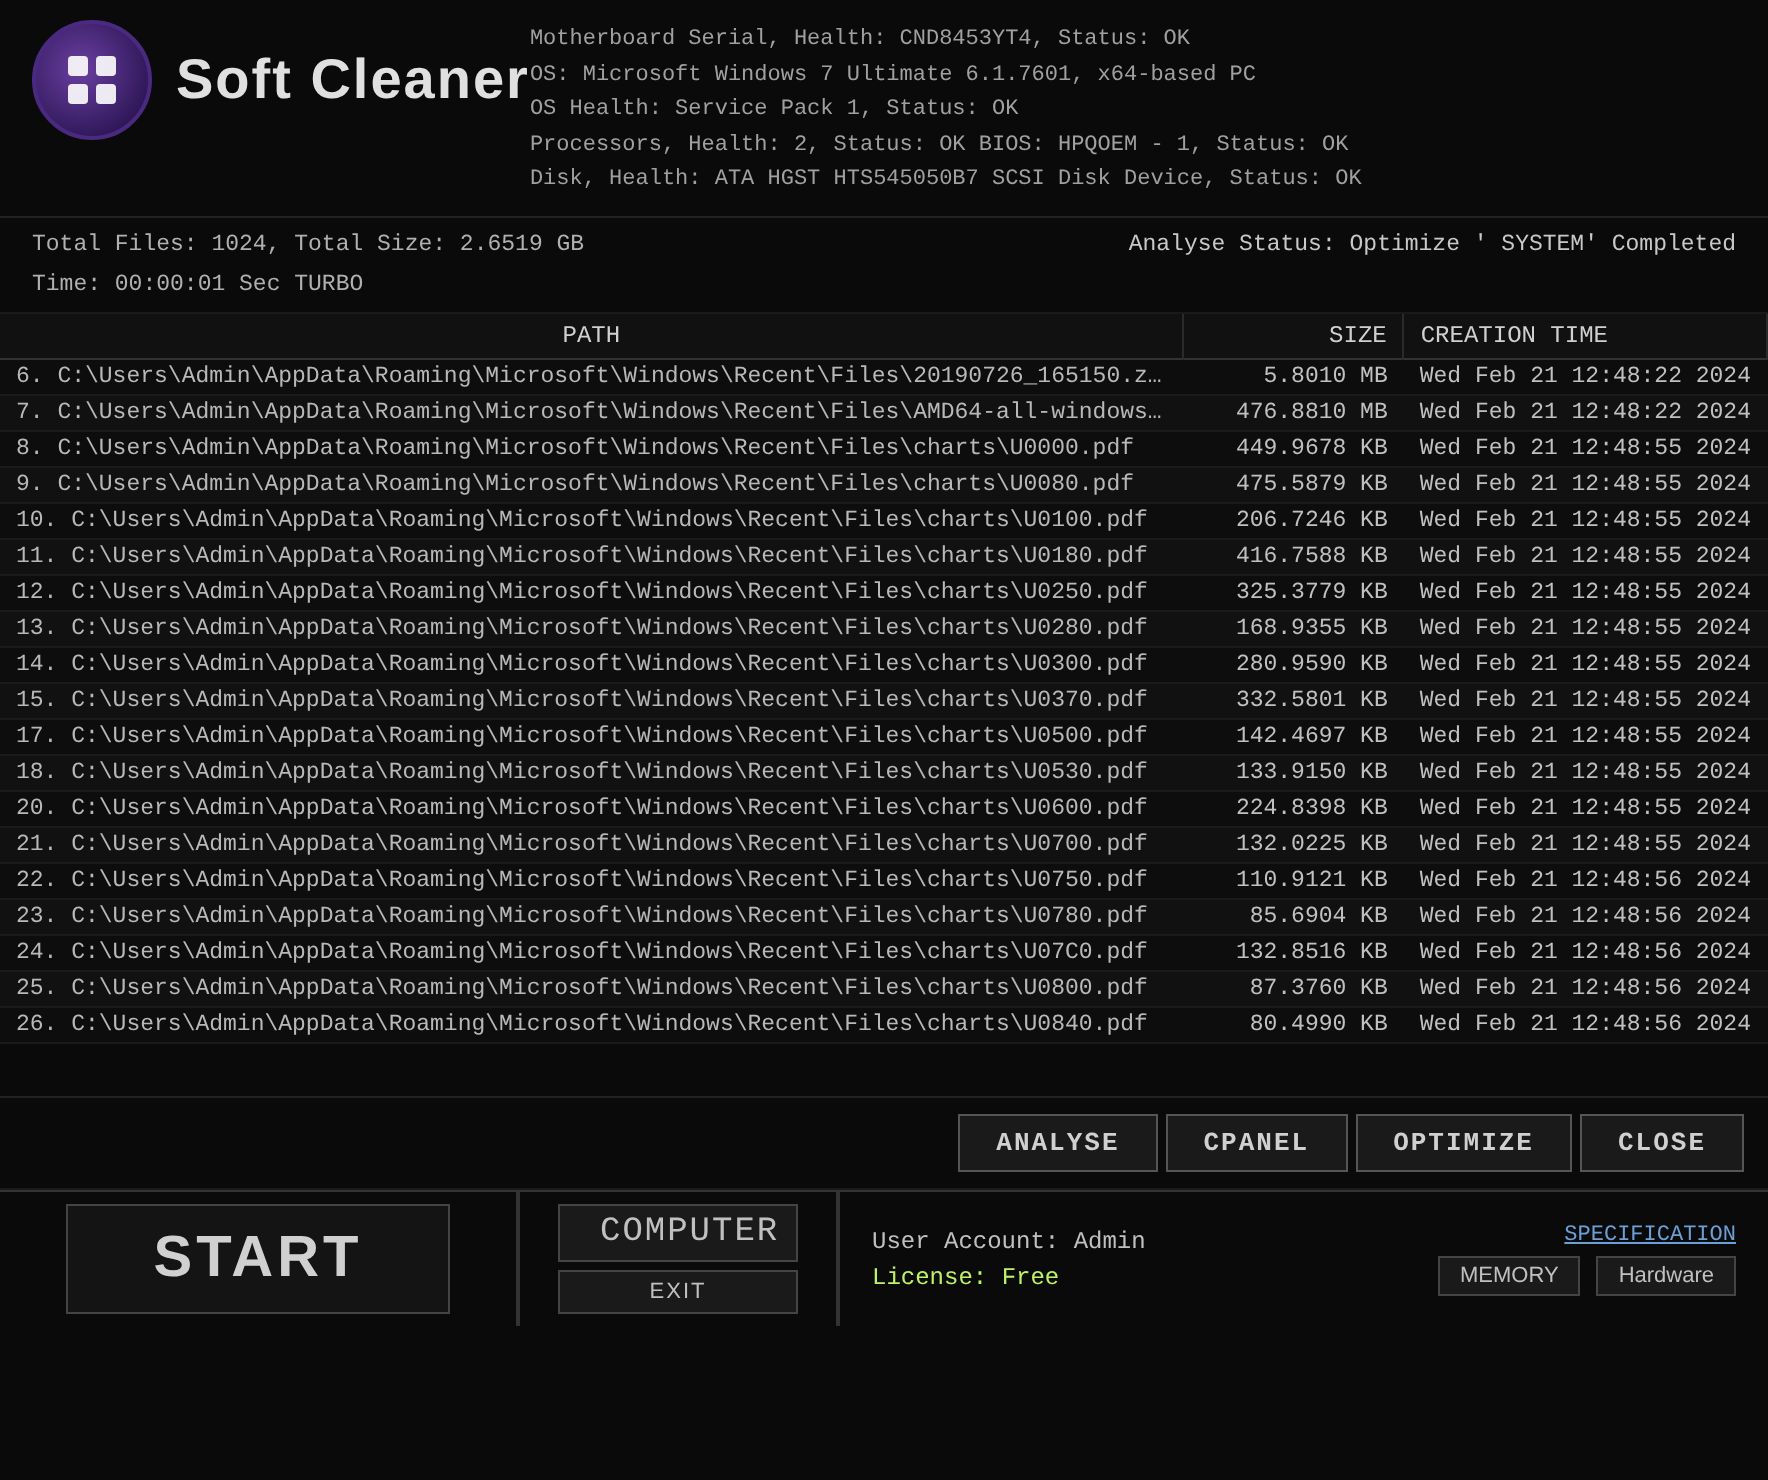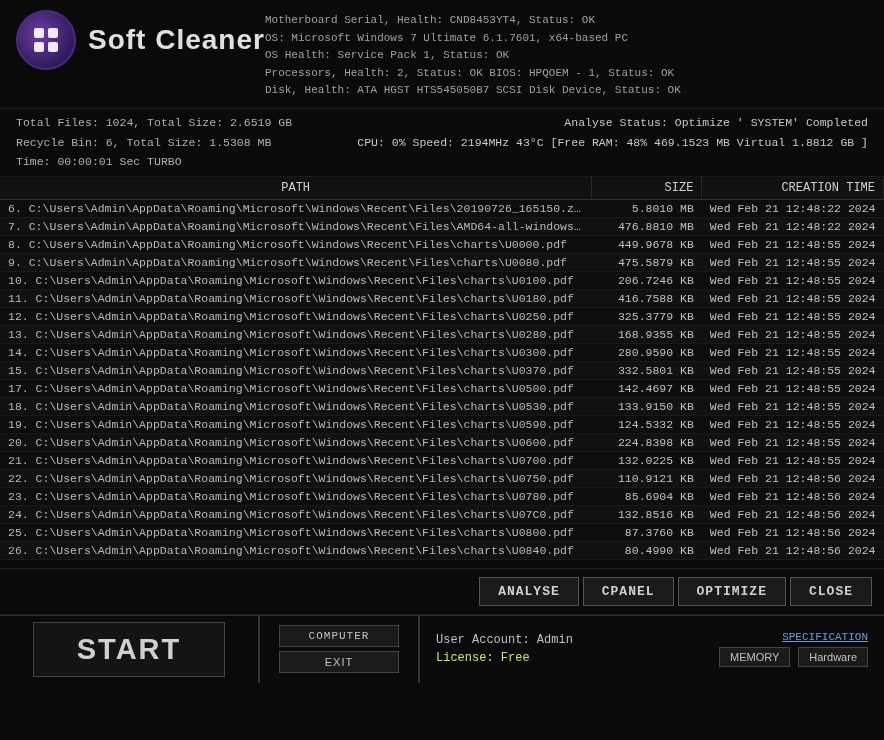--- a/index.html
+++ b/index.html
@@ -116,21 +116,21 @@
     thead th {
       padding: 4px 8px;
       text-align: left;
       color: #d0d0d0;
       font-weight: normal;
       font-size: 12px;
       border-right: 1px solid #2a2a2a;
     }
 
     thead th.size-col { text-align: right; width: 110px; }
-    thead th.date-col { text-align: right; width: 180px; }
+    thead th.date-col { text-align: left; width: 180px; }
     thead th.path-col { text-align: center; }
 
     tbody tr {
       border-bottom: 1px solid #1a1a1a;
     }
 
     tbody tr:nth-child(odd) {
       background: #0d0d0d;
     }
     tbody tr:nth-child(even) {
@@ -220,21 +220,21 @@
       display: flex;
       flex-direction: column;
       align-items: center;
       justify-content: center;
       border-right: 2px solid #333;
       border-top: 1px solid #333;
       gap: 4px;
     }
 
     .computer-btn {
-      font-size: 11px;
+      font-size: 17px;
       font-family: 'Courier New', Courier, monospace;
       color: #c0c0c0;
       background: #1a1a1a;
       border: 1px solid #444;
       padding: 4px 20px;
       cursor: pointer;
       letter-spacing: 1px;
       width: 120px;
       text-align: center;
     }
@@ -332,24 +332,20 @@
       <div>OS Health: Service Pack 1, Status: OK</div>
       <div>Processors, Health: 2, Status: OK   BIOS: HPQOEM - 1, Status: OK</div>
       <div>Disk, Health: ATA HGST HTS545050B7 SCSI Disk Device, Status: OK</div>
     </div>
   </div>
 
   <div class="info-bar">
     <div class="info-row">
       <span>Total Files: 1024, Total Size: 2.6519 GB</span>
       <span class="analyse-status">Analyse Status: Optimize ' SYSTEM' Completed</span>
-    </div>
-    <div class="info-row">
-      <span>Recycle Bin: 6, Total Size: 1.5308 MB</span>
-      <span class="cpu-status">CPU: 0% Speed: 2194MHz 43°C [Free RAM: 48% 469.1523 MB Virtual 1.8812 GB ]</span>
     </div>
     <div>Time: 00:00:01 Sec   TURBO</div>
   </div>
 
   <div class="file-table-container">
     <table>
       <thead>
         <tr>
           <th class="path-col">PATH</th>
           <th class="size-col">SIZE</th>
@@ -411,25 +407,20 @@
             <td class="max-width-path">17. C:\Users\Admin\AppData\Roaming\Microsoft\Windows\Recent\Files\charts\U0500.pdf</td>
             <td class="size-col">142.4697 KB</td>
             <td class="date-col">Wed Feb 21 12:48:55 2024</td>
           </tr>
           <tr>
             <td class="max-width-path">18. C:\Users\Admin\AppData\Roaming\Microsoft\Windows\Recent\Files\charts\U0530.pdf</td>
             <td class="size-col">133.9150 KB</td>
             <td class="date-col">Wed Feb 21 12:48:55 2024</td>
           </tr>
           <tr>
-            <td class="max-width-path">19. C:\Users\Admin\AppData\Roaming\Microsoft\Windows\Recent\Files\charts\U0590.pdf</td>
-            <td class="size-col">124.5332 KB</td>
-            <td class="date-col">Wed Feb 21 12:48:55 2024</td>
-          </tr>
-          <tr>
             <td class="max-width-path">20. C:\Users\Admin\AppData\Roaming\Microsoft\Windows\Recent\Files\charts\U0600.pdf</td>
             <td class="size-col">224.8398 KB</td>
             <td class="date-col">Wed Feb 21 12:48:55 2024</td>
           </tr>
           <tr>
             <td class="max-width-path">21. C:\Users\Admin\AppData\Roaming\Microsoft\Windows\Recent\Files\charts\U0700.pdf</td>
             <td class="size-col">132.0225 KB</td>
             <td class="date-col">Wed Feb 21 12:48:55 2024</td>
           </tr>
           <tr>

